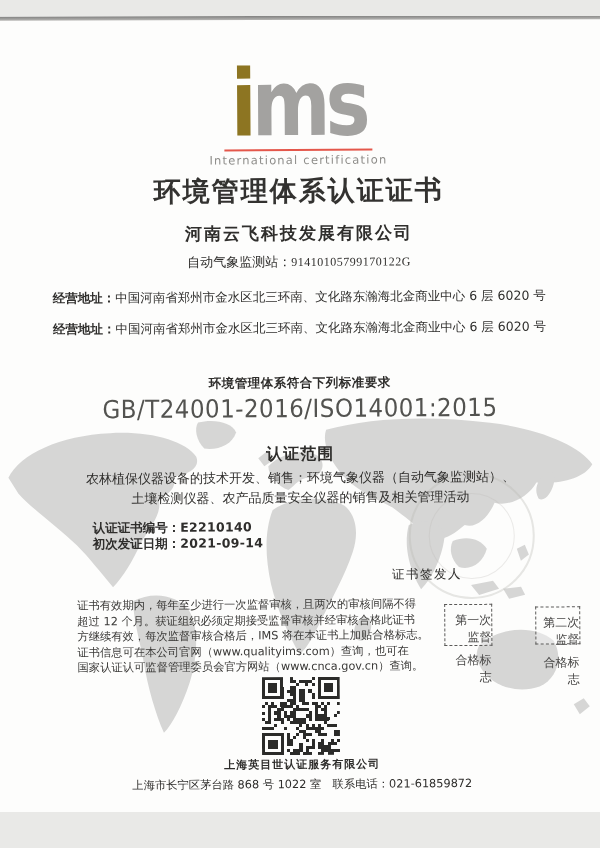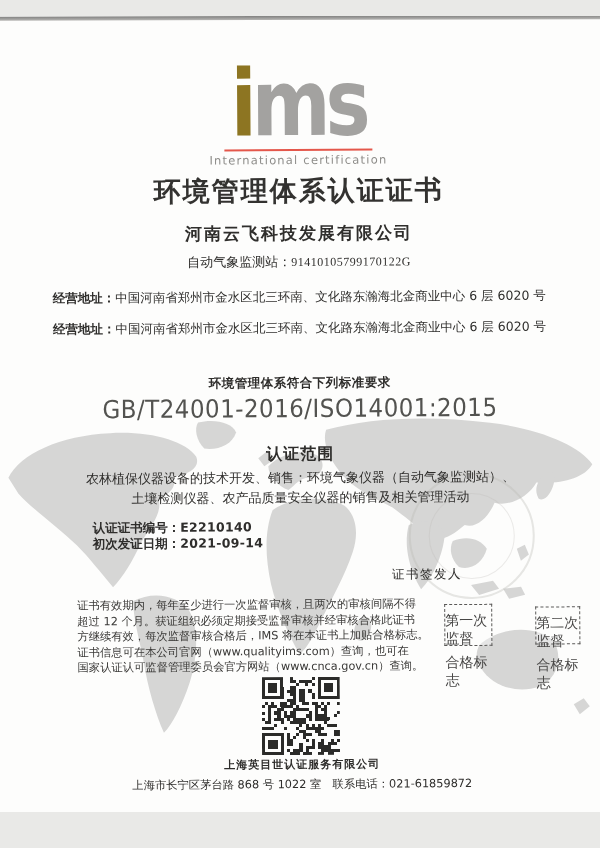--- a/index.html
+++ b/index.html
@@ -64,22 +64,22 @@
   .details{position:absolute;left:92px;top:503px;font-size:12.5px;line-height:15.5px;}
   .details .row{white-space:nowrap;}
   .details .lbl{font-weight:bold;}
   .details .val{font-weight:bold;letter-spacing:.3px;}
 
   .issuer{position:absolute;left:391px;top:551px;font-size:12.5px;letter-spacing:1.5px;}
 
   .notice{position:absolute;left:76px;top:581px;font-size:11.3px;line-height:15.5px;
     color:#3a3937;white-space:nowrap;}
 
-  .sup-box{position:absolute;border:1.2px dashed #5b5a58;text-align:left;
-    font-size:14px;color:#474645;background:rgba(253,253,252,.4);}
+  .sup-box{position:absolute;border:1.2px dashed #5b5a58;text-align:right;
+    font-size:12px;color:#474645;background:rgba(253,253,252,.4);}
   .sup-box .l1{margin-top:7px;} .sup-box .l2{margin-top:6px;}
   .box1{left:443px;top:589px;width:48px;height:42px;}
   .box2{left:534px;top:592px;width:45px;height:38px;}
   .sup-record{position:absolute;left:430px;top:643px;width:145px;text-align:center;
     font-size:10.5px;font-weight:bold;letter-spacing:.5px;white-space:nowrap;}
 
   .qr{position:absolute;left:258px;top:659px;width:82px;height:82px;background:#fdfdfc;padding:2px;}
   .qr svg{display:block;width:78px;height:78px;}
 
   .footer-co{position:absolute;left:0;top:741px;width:100%;text-align:center;

